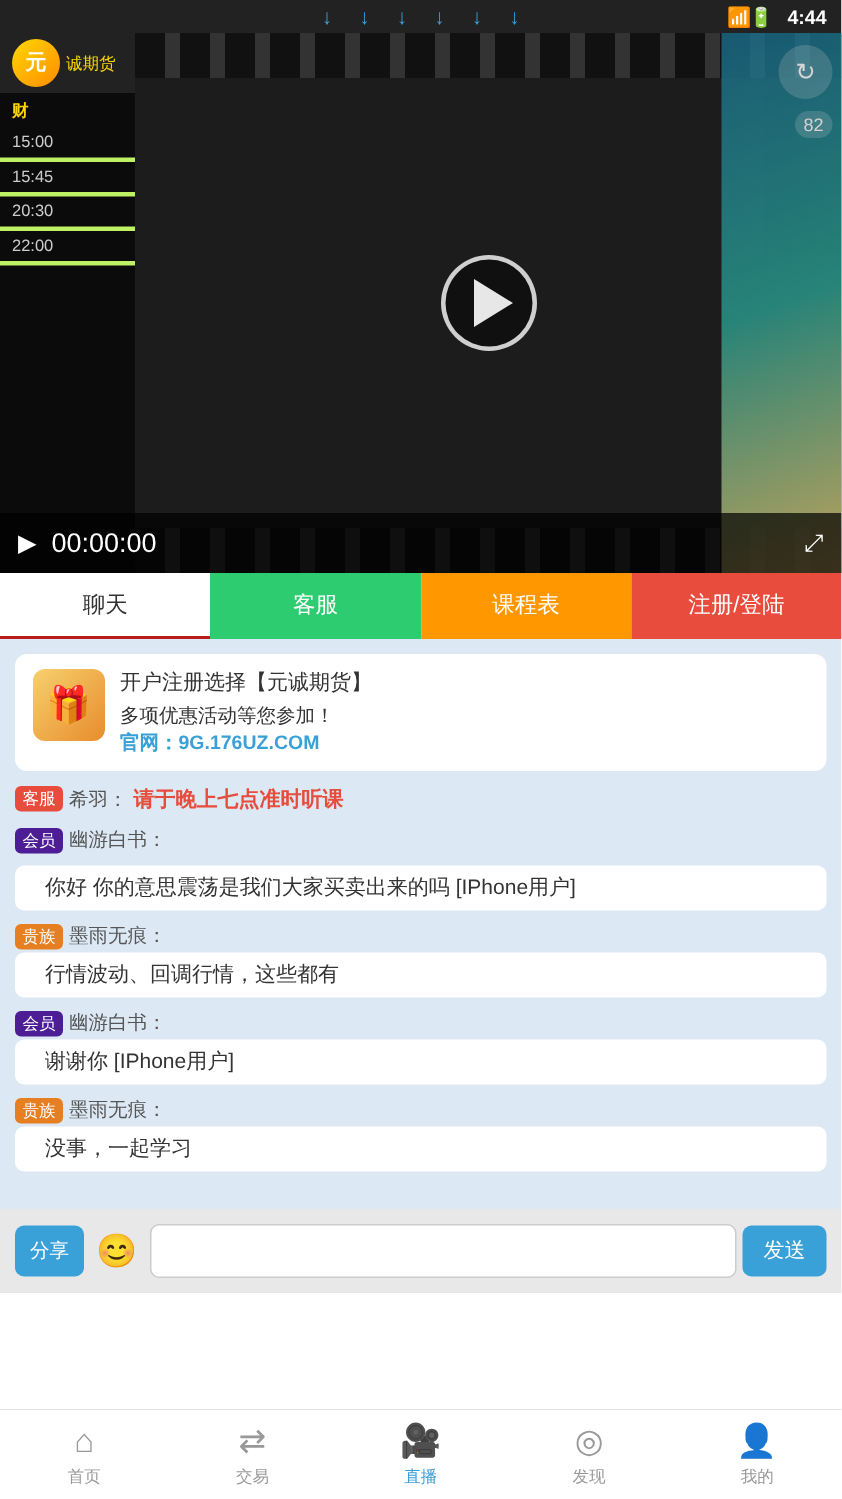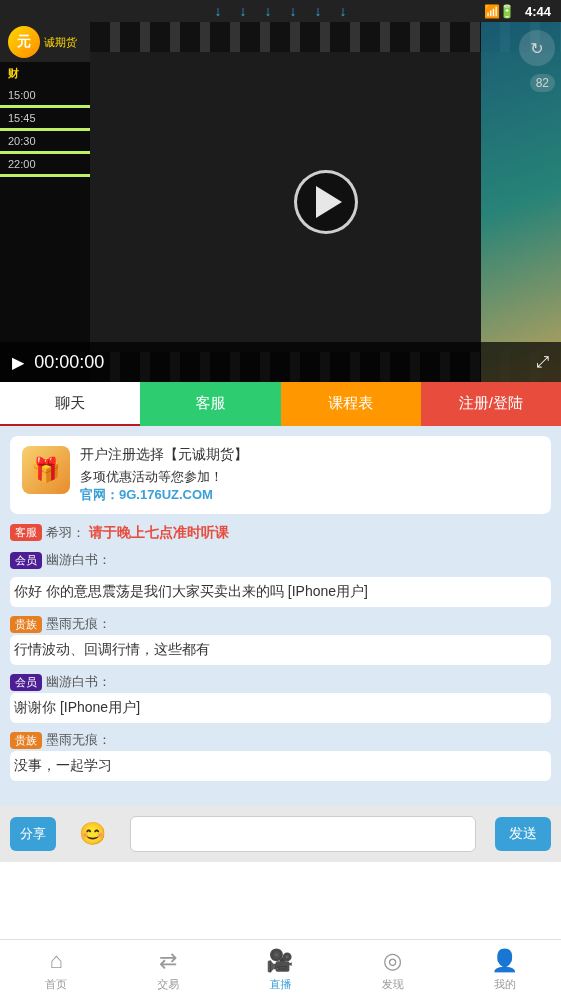--- a/index.html
+++ b/index.html
@@ -244,37 +244,37 @@
       line-height: 1.5;
       display: inline;
     }
     .msg-text.highlight {
       color: #e74c3c;
       font-weight: bold;
     }
     .msg-bubble {
       background: #fff;
       border-radius: 6px;
-      padding: 6px 4px;
+      padding: 6px 20px;
       margin-top: 2px;
       font-size: 14px;
       color: #333;
       max-width: 100%;
     }
     .inline-msg {
       display: flex; align-items: center; gap: 4px; flex-wrap: wrap; margin-top: 2px;
     }
 
     
     .input-area {
       display: flex;
       align-items: center;
       background: #e8e8e8;
       padding: 8px 10px;
-      gap: 19px;
+      gap: 4px;
       height: 56px;
     }
     .share-btn {
       background: #3aa0d8;
       color: #fff;
       border: none;
       border-radius: 6px;
       padding: 8px 10px;
       font-size: 13px;
       cursor: pointer;

